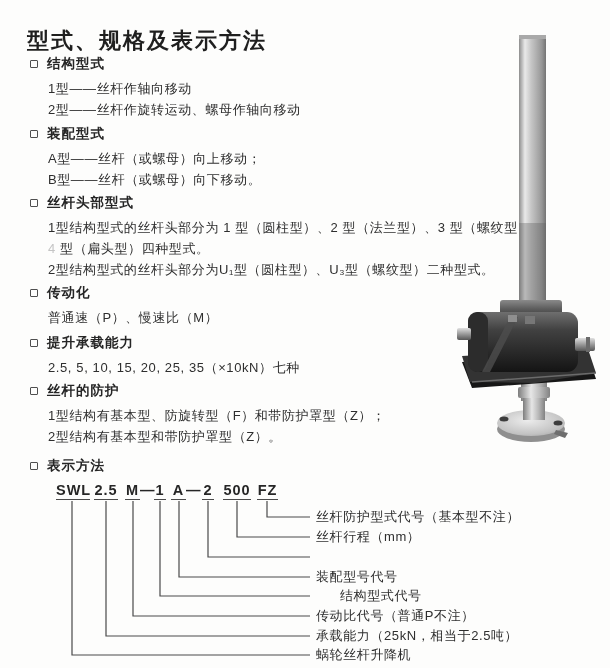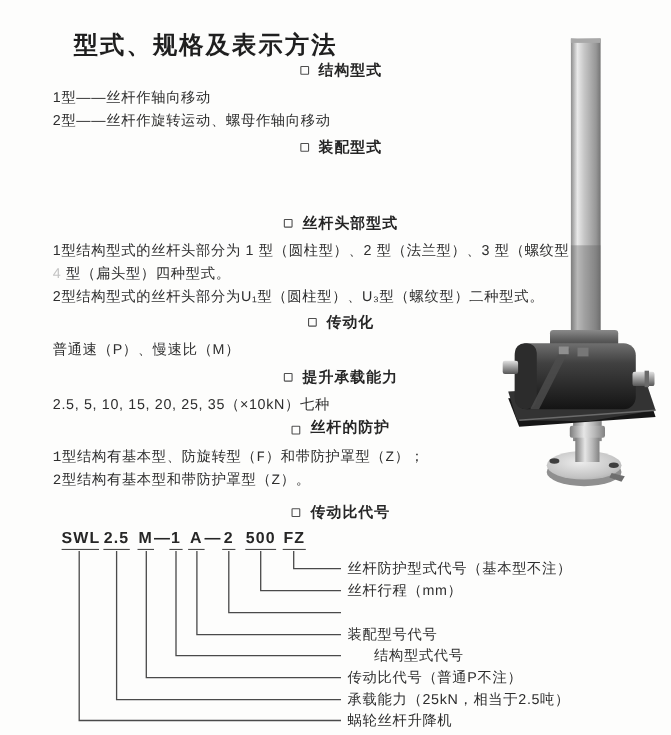--- a/index.html
+++ b/index.html
@@ -6,24 +6,24 @@
   body{
     width:610px;height:668px;
     background:#fcfcfc;
     font-family:"Liberation Sans", sans-serif;
     color:#2b2b2b;
     overflow:hidden;
   }
   .page{position:relative;width:610px;height:668px;background:#fdfdfc;}
   .page-title{
     position:absolute;left:27px;top:26px;
-    font-size:22px;font-weight:bold;letter-spacing:2px;color:#1f1f1f;margin-left:40px;
+    font-size:22px;font-weight:bold;letter-spacing:2px;color:#1f1f1f;
   }
   .section{position:absolute;left:30px;width:560px;}
-  .sec-title{display:flex;align-items:center;gap:9px;font-size:13.5px;font-weight:bold;line-height:16px;color:#262626;letter-spacing:1px;justify-content:center;}
+  .sec-title{display:flex;align-items:center;gap:9px;font-size:13.5px;font-weight:bold;line-height:16px;color:#262626;letter-spacing:1px;}
   .bullet{width:8px;height:8px;border:1.5px solid #4f4f4f;flex:0 0 auto;box-sizing:border-box;border-radius:1px;}
   .sec-lines{margin:6px 0 0 18px;}
   .line{font-size:13px;line-height:21px;letter-spacing:0.6px;white-space:nowrap;color:#2e2e2e;}
   .faint{color:#c4c4c4;}
   
   .token{position:absolute;top:482px;height:17px;font-size:14.5px;font-weight:bold;letter-spacing:1px;text-align:center;color:#262626;}
   .token.u{border-bottom:1.4px solid #4a4a4a;}
   .dash{border:none;font-weight:bold;}
   .callout-label{position:absolute;left:316px;height:16px;font-size:13px;line-height:16px;letter-spacing:0.6px;white-space:nowrap;color:#2e2e2e;}
   .leader-svg{position:absolute;left:0;top:0;width:610px;height:668px;pointer-events:none;}
@@ -45,20 +45,24 @@
       <div class="line">1型——丝杆作轴向移动</div>
       <div class="line">2型——丝杆作旋转运动、螺母作轴向移动</div>
     </div>
   </div>
 
   <div class="section" style="top:126px;">
     <div class="sec-title">
       <span class="bullet"></span>
       <span>装配型式</span>
     </div>
+    <div class="sec-lines">
+      <div class="line">A型——丝杆（或螺母）向上移动；</div>
+      <div class="line">B型——丝杆（或螺母）向下移动。</div>
+    </div>
   </div>
 
   <div class="section" style="top:195px;">
     <div class="sec-title">
       <span class="bullet"></span>
       <span>丝杆头部型式</span>
     </div>
     <div class="sec-lines">
       <div class="line">1型结构型式的丝杆头部分为 1 型（圆柱型）、2 型（法兰型）、3 型（螺纹型）、</div>
       <div class="line"><span class="faint">4</span><span> 型（扁头型）四种型式。</span></div>
@@ -79,35 +83,35 @@
   <div class="section" style="top:335px;">
     <div class="sec-title">
       <span class="bullet"></span>
       <span>提升承载能力</span>
     </div>
     <div class="sec-lines">
       <div class="line">2.5, 5, 10, 15, 20, 25, 35（×10kN）七种</div>
     </div>
   </div>
 
-  <div class="section" style="top:383px;font-family:Liberation Mono, monospace;">
+  <div class="section" style="top:383px;">
     <div class="sec-title">
       <span class="bullet"></span>
       <span>丝杆的防护</span>
     </div>
     <div class="sec-lines">
       <div class="line">1型结构有基本型、防旋转型（F）和带防护罩型（Z）；</div>
       <div class="line">2型结构有基本型和带防护罩型（Z）。</div>
     </div>
   </div>
 
   <div class="section" style="top:458px;">
     <div class="sec-title">
       <span class="bullet"></span>
-      <span>传动比代号</span>
+      <span>表示方法</span>
     </div>
   </div>
 
   <div class="token u" style="left:56px;width:34px;">SWL</div>
   <div class="token u" style="left:94px;width:24px;">2.5</div>
   <div class="token u" style="left:125px;width:15px;">M</div>
   <div class="token dash" style="left:140px;width:14px;">—</div>
   <div class="token u" style="left:154px;width:12px;">1</div>
   <div class="token u" style="left:171px;width:15px;">A</div>
   <div class="token dash" style="left:186px;width:14px;">—</div>

